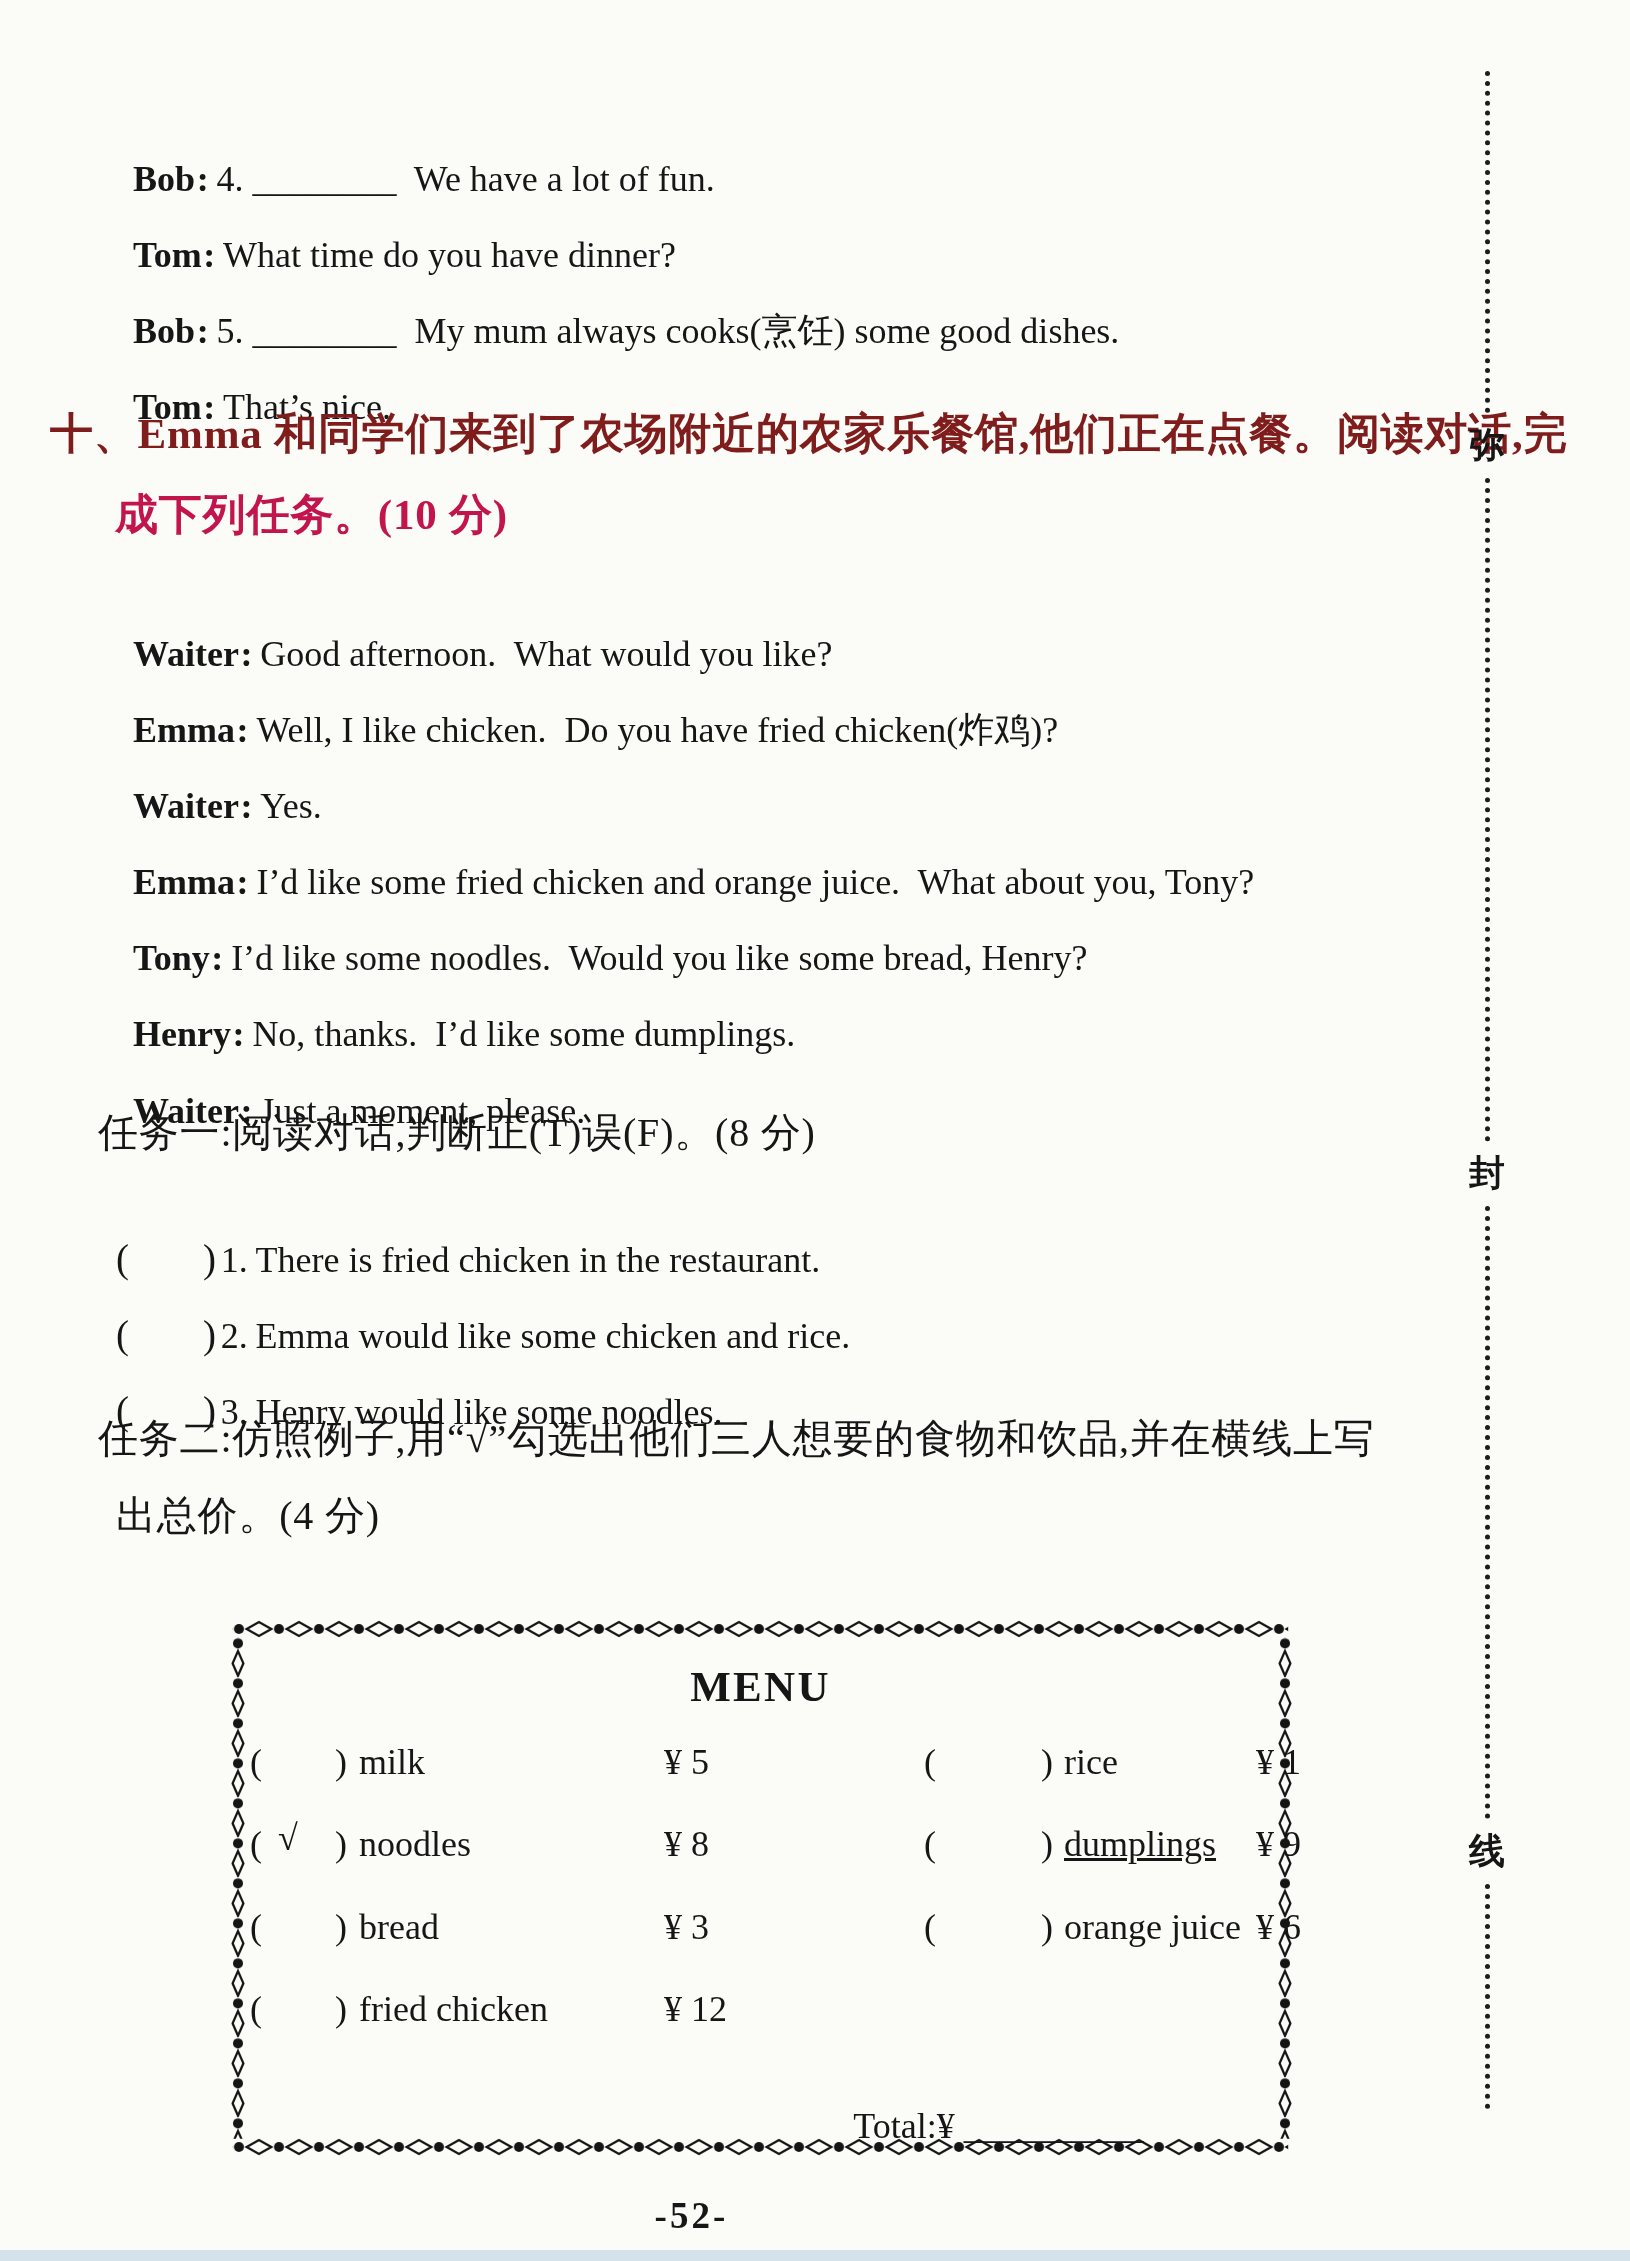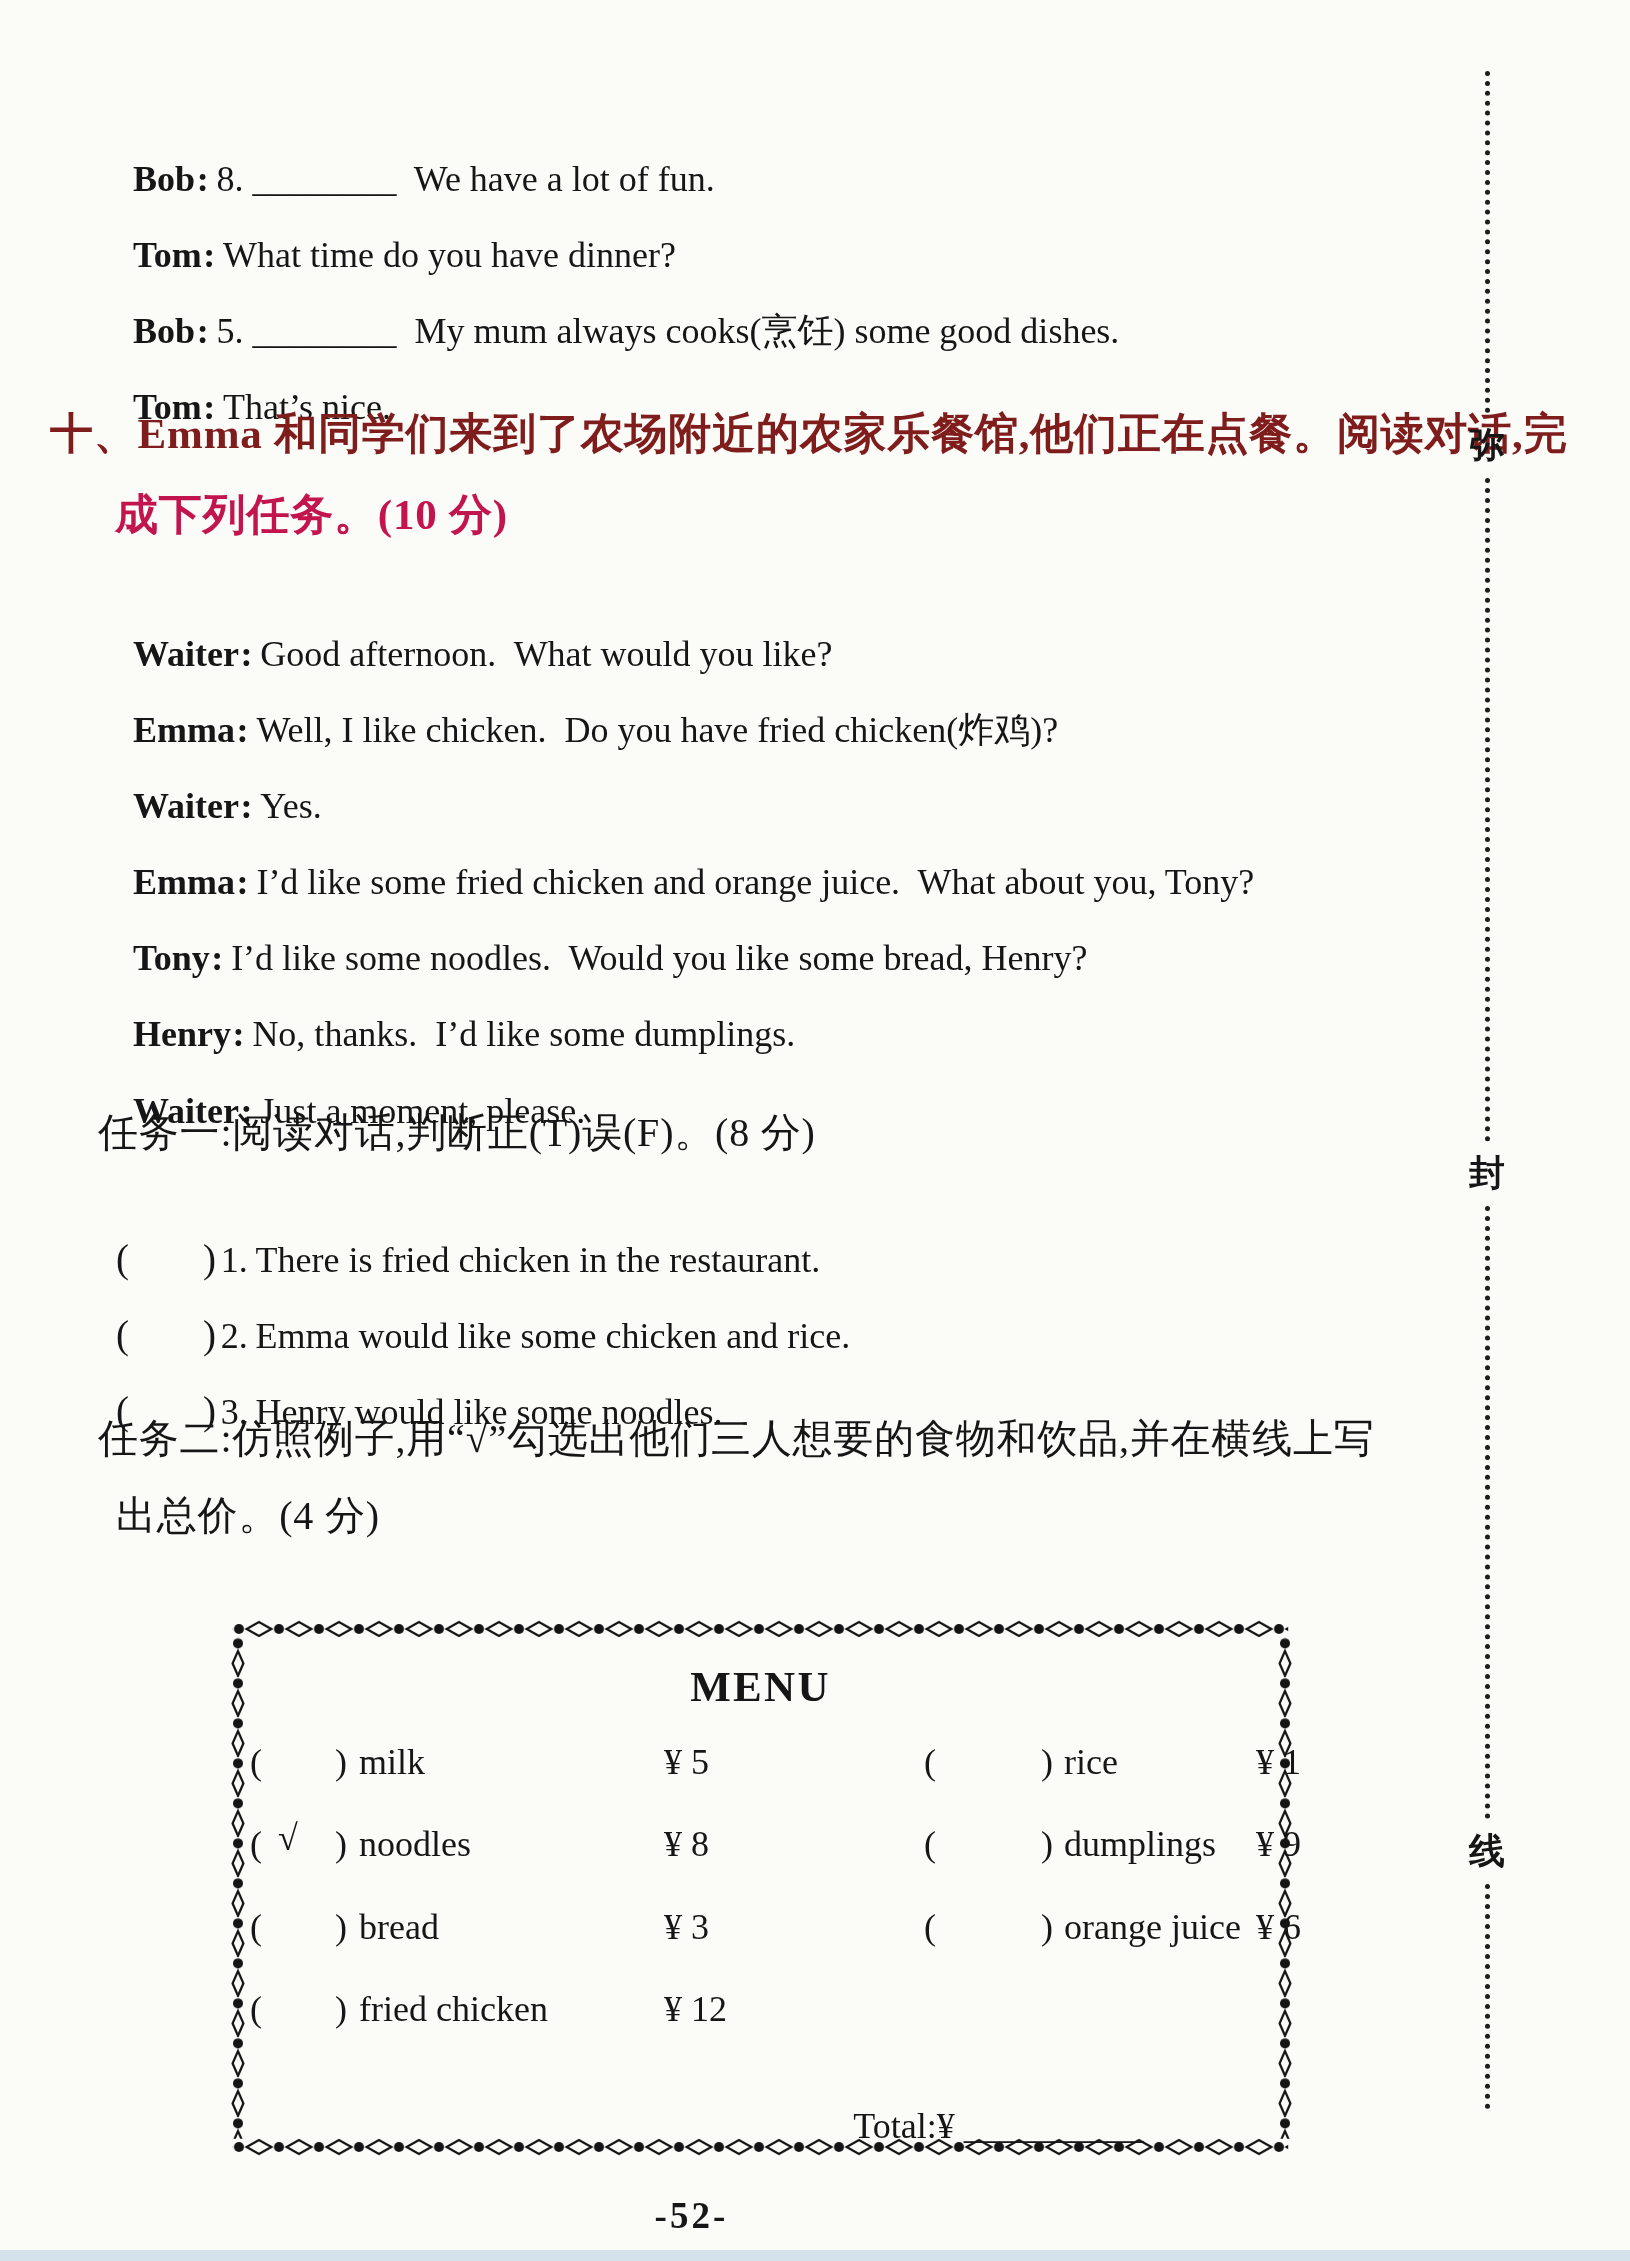--- a/index.html
+++ b/index.html
@@ -37,21 +37,21 @@
 
   .page-num { position:absolute; top:2194px; left:0; width:1336px; text-align:center;
               font-size:37px; font-weight:700; letter-spacing:3.1px;padding-left:47px; }
   .scan-edge { position:absolute; left:0; top:2250px; width:1631px; height:11px;
                background:#d4e2ec; }
 </style>
 </head>
 <body>
 
 <div class="line" style="top:109px; left:115px;">
-  <span class="spk">Bob</span><span class="sep">:</span><span>8. ________  We have a lot of fun.</span>
+  <span class="spk">Bob</span><span class="sep">:</span><span>4. ________  We have a lot of fun.</span>
 </div>
 <div class="line" style="top:185px; left:115px;">
   <span class="spk">Tom</span><span class="sep">:</span><span>What time do you have dinner?</span>
 </div>
 <div class="line" style="top:261px; left:115px;">
   <span class="spk">Bob</span><span class="sep">:</span><span>5. ________  My mum always cooks(烹饪) some good dishes.</span>
 </div>
 <div class="line" style="top:337px; left:115px;">
   <span class="spk">Tom</span><span class="sep">:</span><span>That’s nice.</span>
 </div>
@@ -138,21 +138,21 @@
 
 <div class="menu-row" style="top:1823px;">
   <span class="paren" style="left:250px;">(</span>
   <span class="m-check" style="left:278px;">√</span>
   <span class="paren" style="left:335px;">)</span>
   <span style="left:359px;">noodles</span>
   <span style="left:664px;">¥ 8</span>
   <span class="paren" style="left:924px;">(</span>
   <span class="m-check" style="left:955px;"></span>
   <span class="paren" style="left:1041px;">)</span>
-  <span style="left:1064px;">dumplings</span>
+  <span style="left:1064px;text-decoration:underline;">dumplings</span>
   <span style="left:1256px;">¥ 9</span>
 </div>
 
 <div class="menu-row" style="top:1906px;">
   <span class="paren" style="left:250px;">(</span>
   <span class="m-check" style="left:278px;"></span>
   <span class="paren" style="left:335px;">)</span>
   <span style="left:359px;">bread</span>
   <span style="left:664px;">¥ 3</span>
   <span class="paren" style="left:924px;">(</span>

